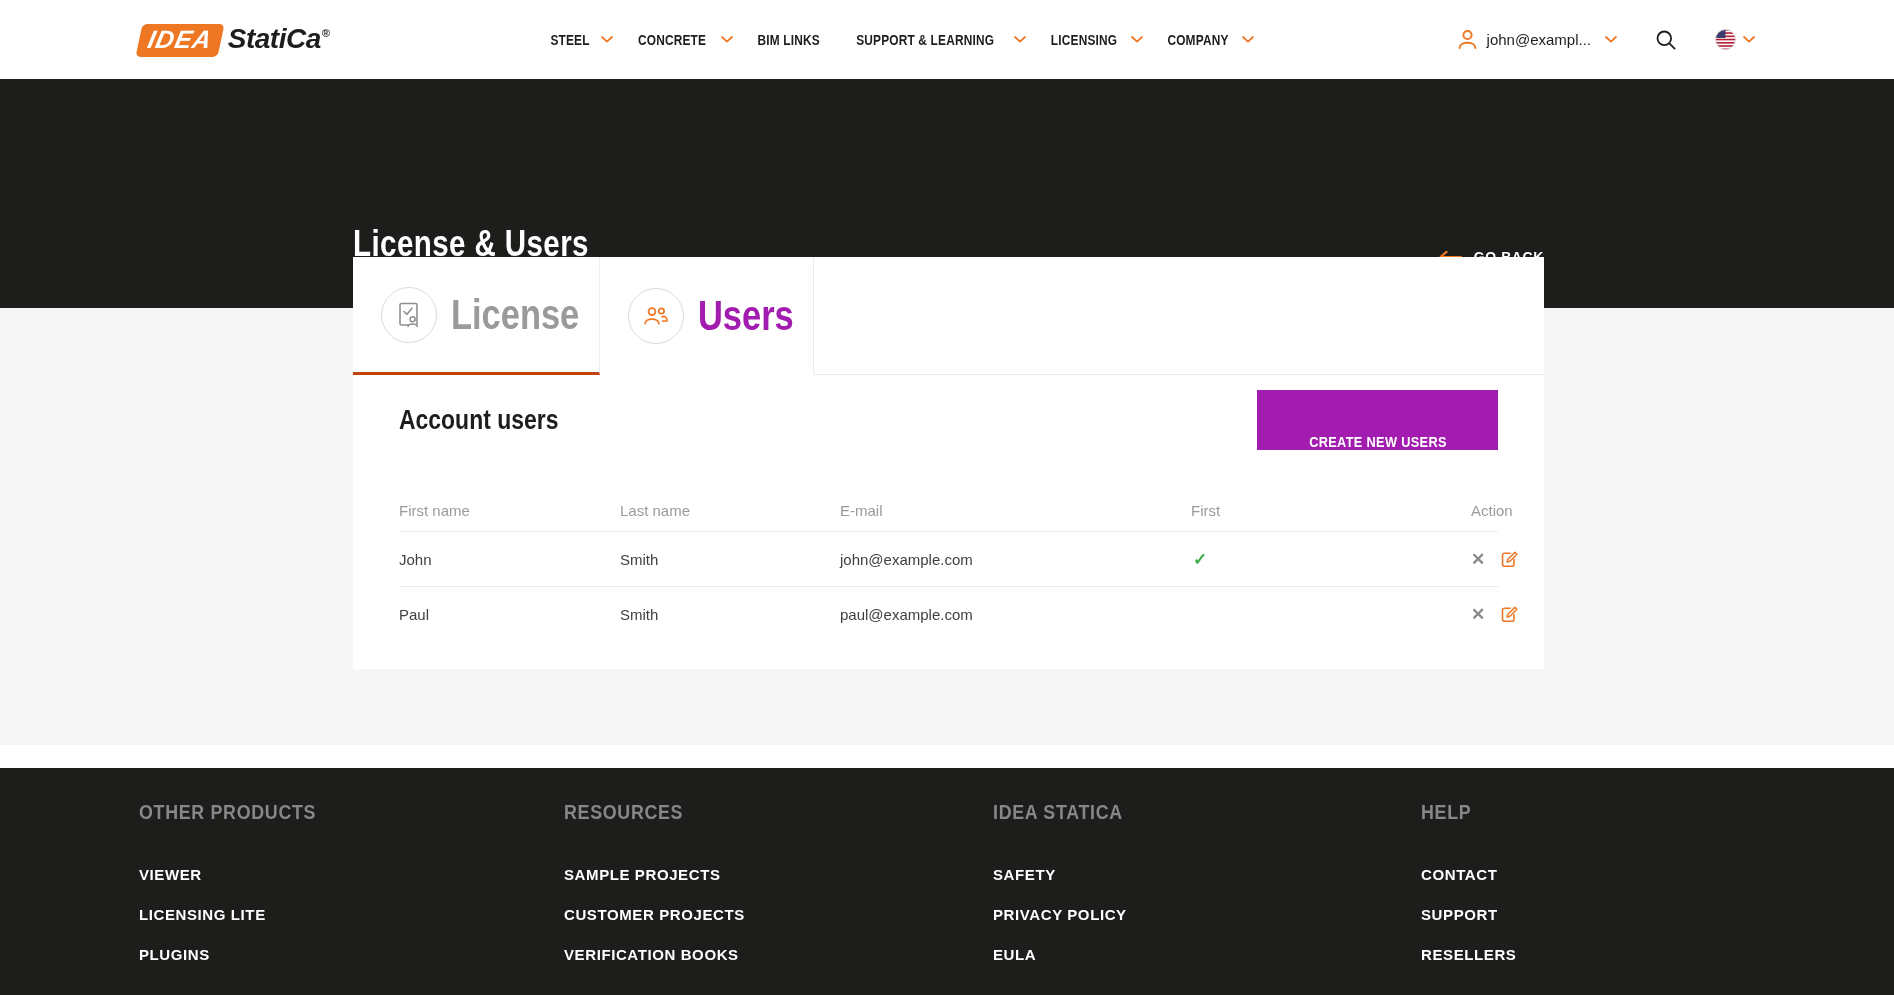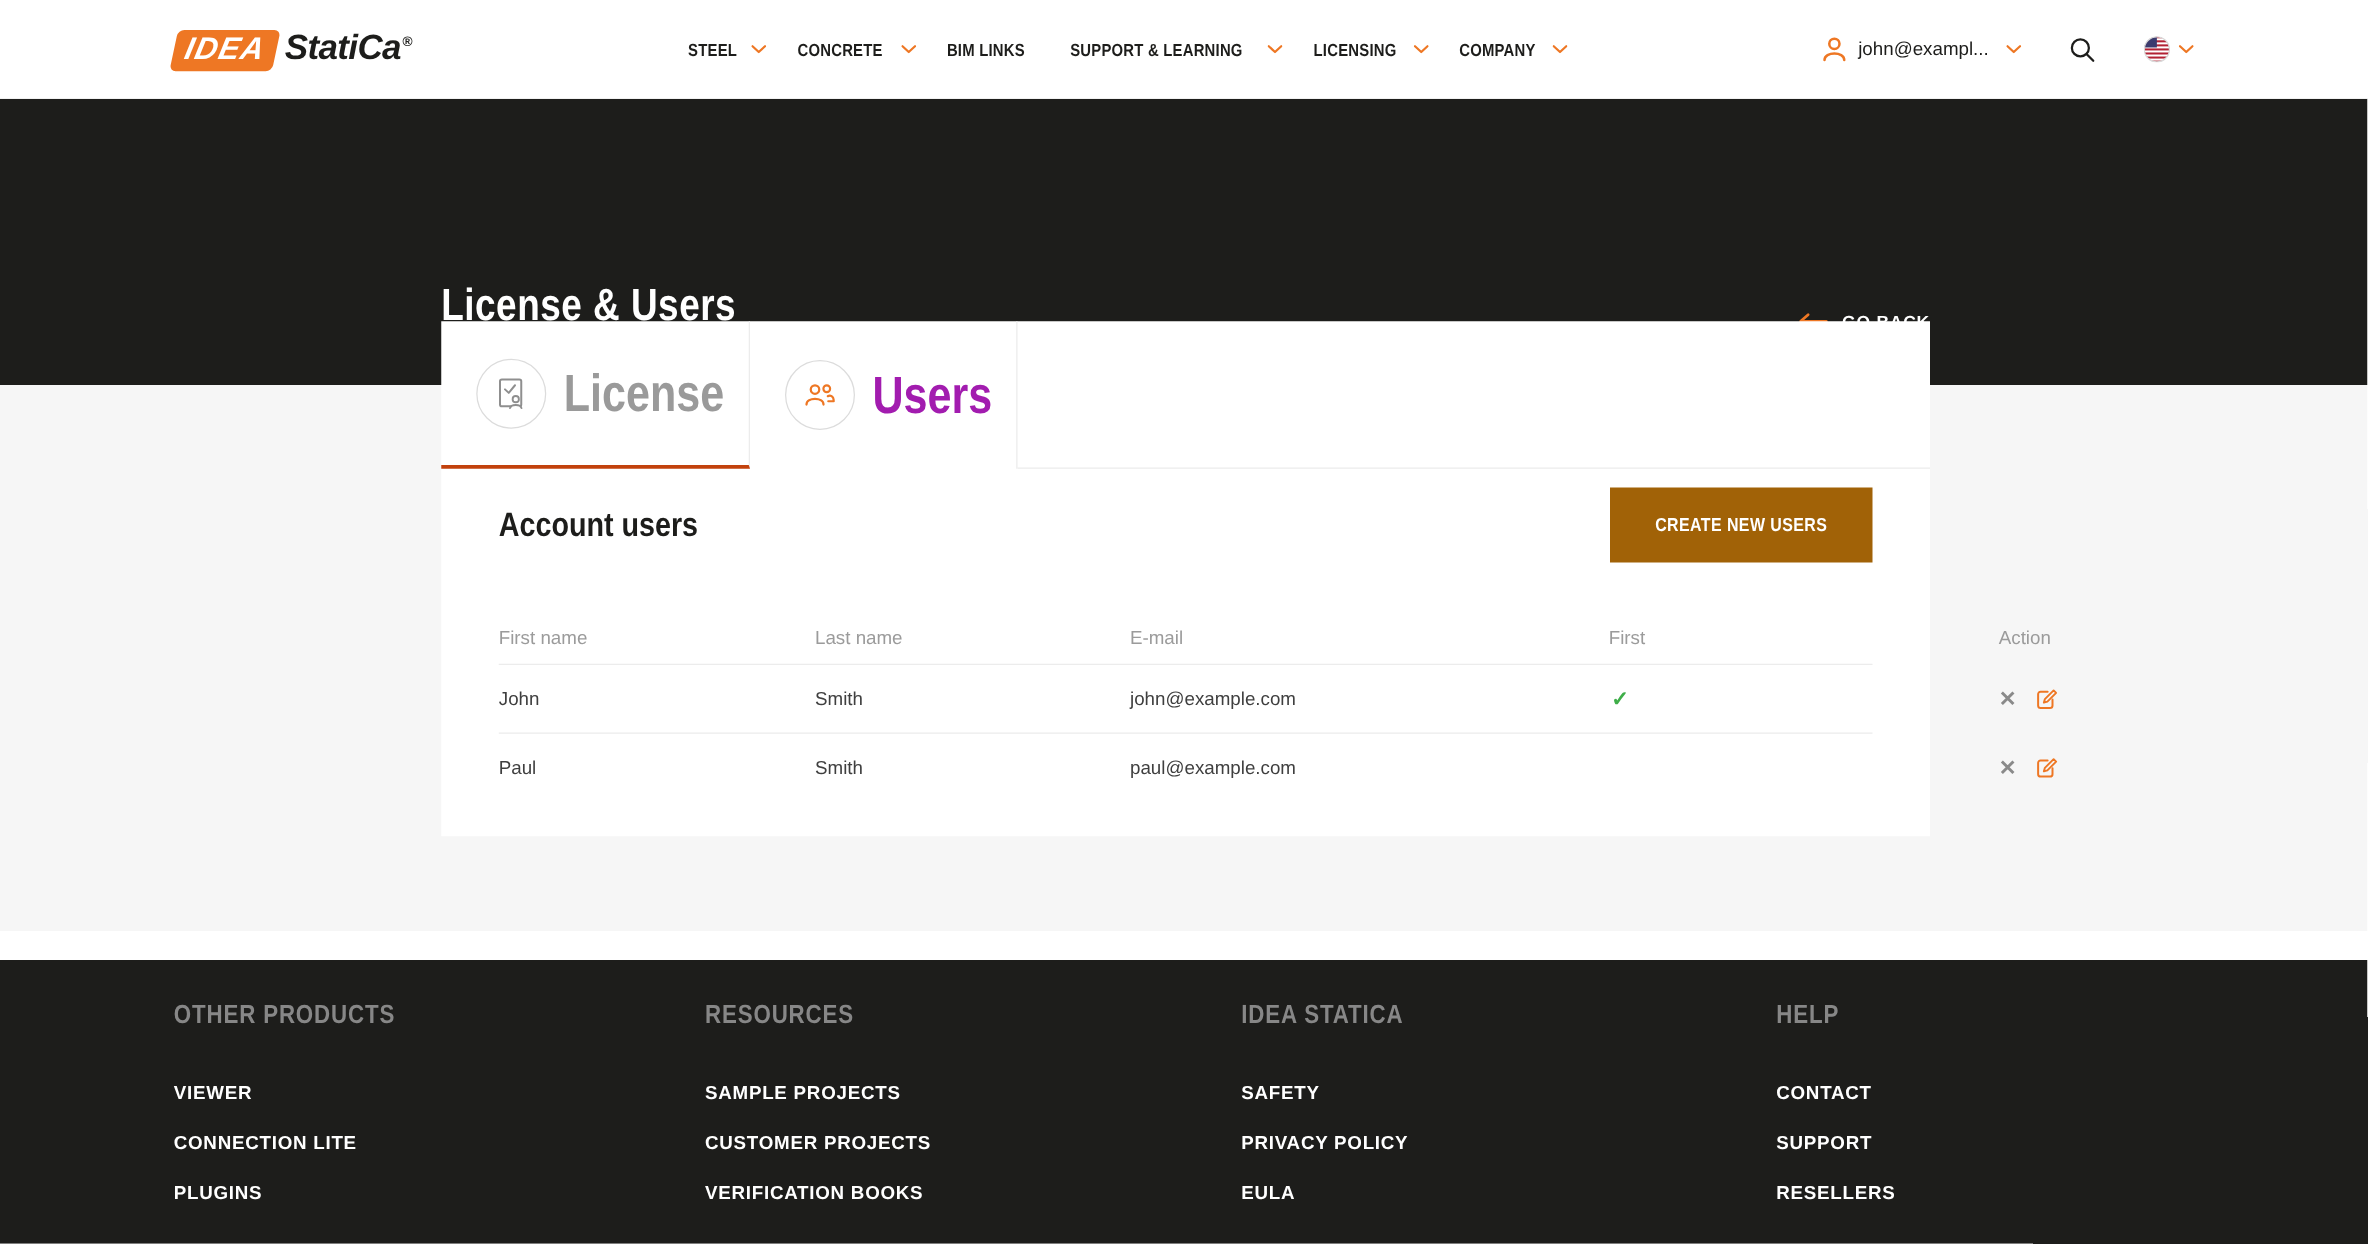--- a/index.html
+++ b/index.html
@@ -85,31 +85,30 @@
   .tab-license .tab-label { color:#9a9a9a; }
   .tab-users   .tab-label { color:#a21caf; }
 
   .panel-body { padding:0 46px; }
   .panel-head {
     margin-top:15px; height:60px;
     display:flex; align-items:center; justify-content:space-between;
   }
   .panel-title { font-size:27px; font-weight:700; color:#1d1d1b; white-space:nowrap; }
   .create-btn {
-    width:210px; height:60px; background:#a16207; border:none; cursor:pointer;
+    width:241px; height:60px; background:#a21caf; border:none; cursor:pointer;
     color:#ffffff; font-family:"Liberation Sans",sans-serif;
     font-size:15px; font-weight:700; letter-spacing:.4px;
-    display:flex; align-items:center; justify-content:center;
+    display:flex; align-items:flex-end; justify-content:center;
   }
 
   .users-table { margin-top:40px; }
   .t-head, .t-row {
     display:grid; grid-template-columns:221px 220px 351px 280px 1fr;
     align-items:center;
-    gap:32px;
   }
   .t-head { height:41px; color:#9b9b9b; font-size:15px; }
   .t-head .th-action { justify-self:end; }
   .t-row { height:55px; border-top:1px solid #ececec; font-size:15px; color:#3f3f3f; }
   .cell-admin { color:#3fae49; font-size:17px; font-weight:700; padding-left:2px; }
   .cell-action { justify-self:end; display:flex; align-items:center; gap:15px; }
   .del-x { color:#8a8a8a; font-size:17px; font-weight:700; cursor:pointer; line-height:1; }
   .edit-btn { display:inline-flex; cursor:pointer; }
 
   
@@ -308,21 +307,21 @@
         </span>
       </div>
     </div>
   </div>
 </main>
 
 <footer class="footer">
   <div class="fcol">
     <div class="f-title"><span class="cond-c" style="transform-origin:0 50%">OTHER PRODUCTS</span></div>
     <div class="f-link">VIEWER</div>
-    <div class="f-link">CONNECTION LITE</div>
+    <div class="f-link">LICENSING LITE</div>
     <div class="f-link">PLUGINS</div>
   </div>
   <div class="fcol">
     <div class="f-title"><span class="cond-c" style="transform-origin:0 50%">RESOURCES</span></div>
     <div class="f-link">SAMPLE PROJECTS</div>
     <div class="f-link">CUSTOMER PROJECTS</div>
     <div class="f-link">VERIFICATION BOOKS</div>
   </div>
   <div class="fcol">
     <div class="f-title"><span class="cond-c" style="transform-origin:0 50%">IDEA STATICA</span></div>

